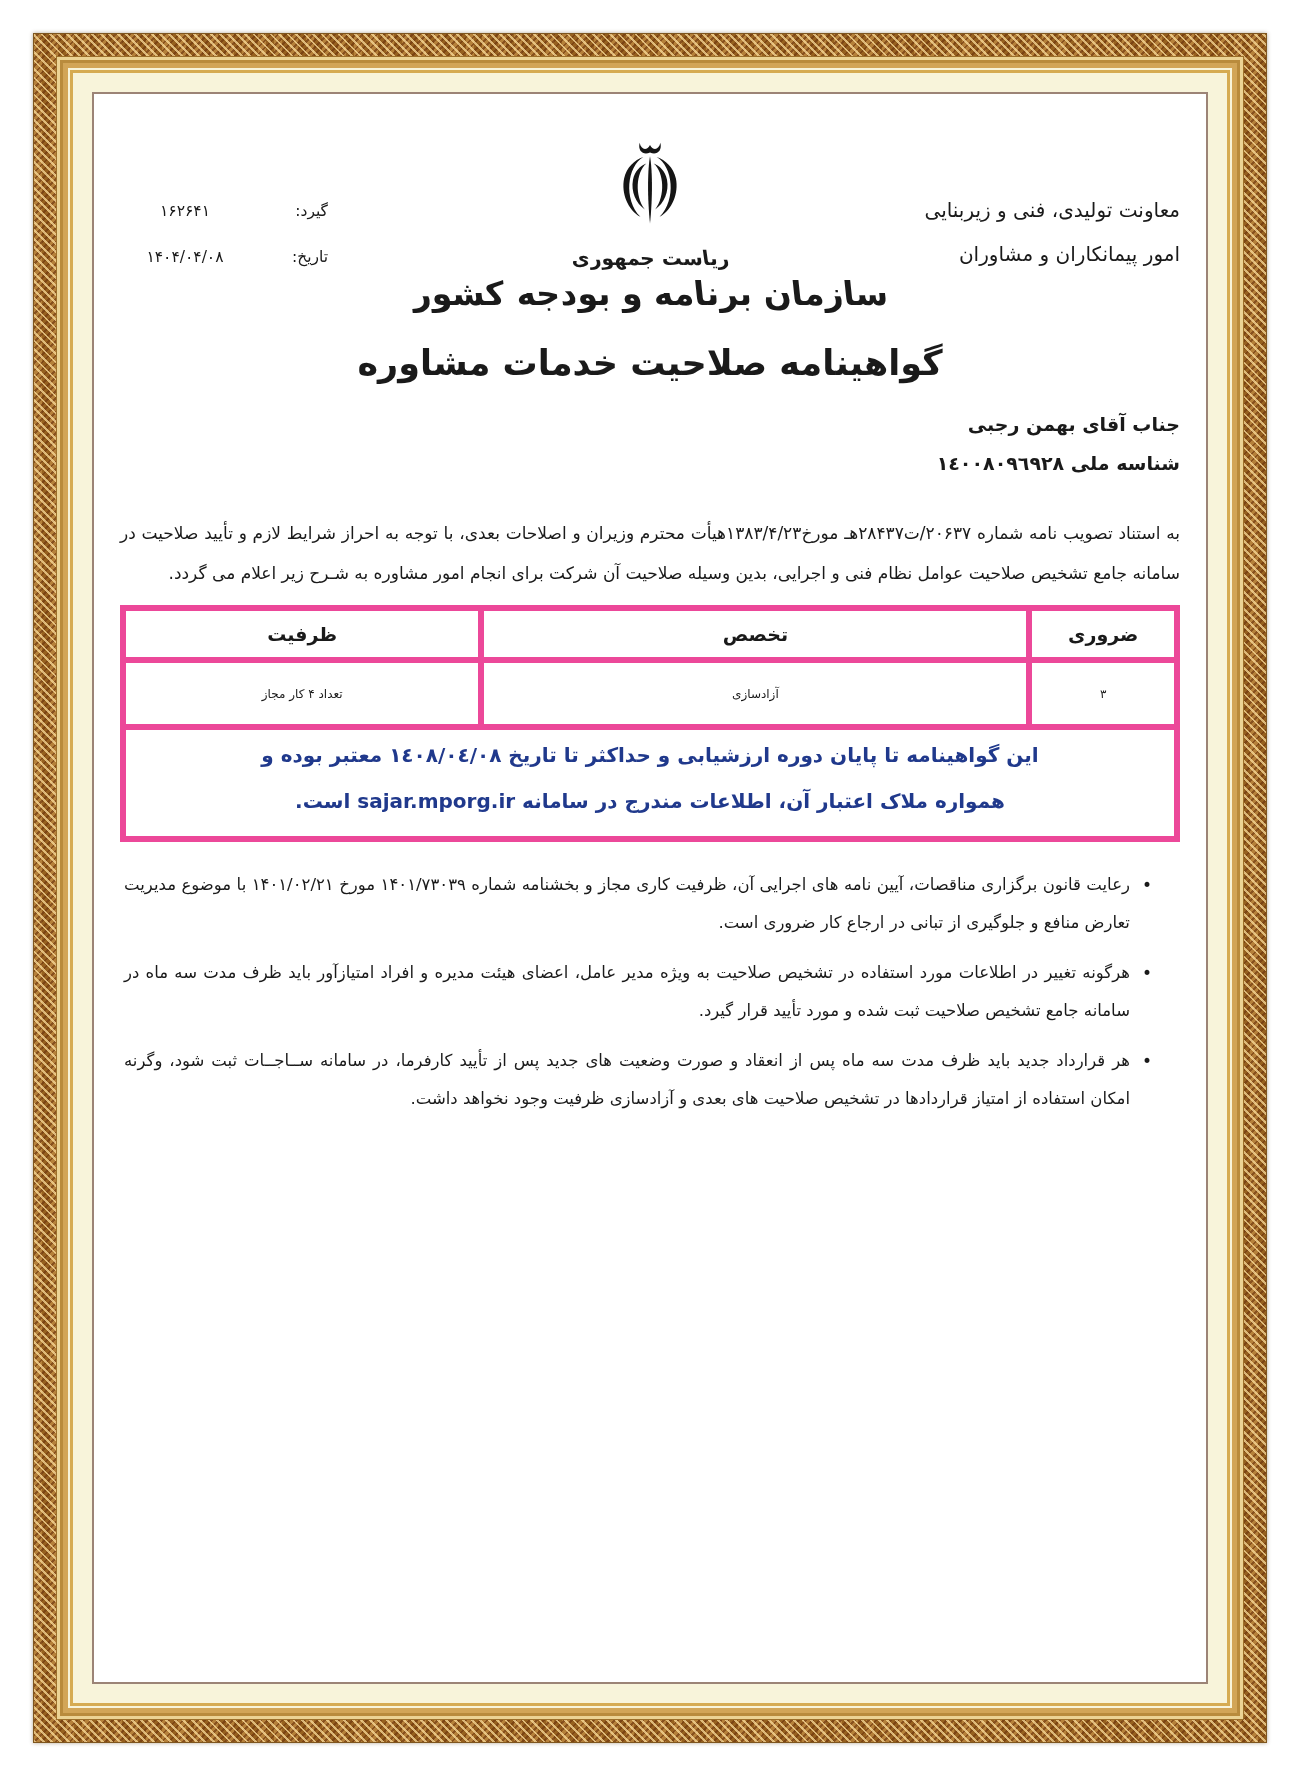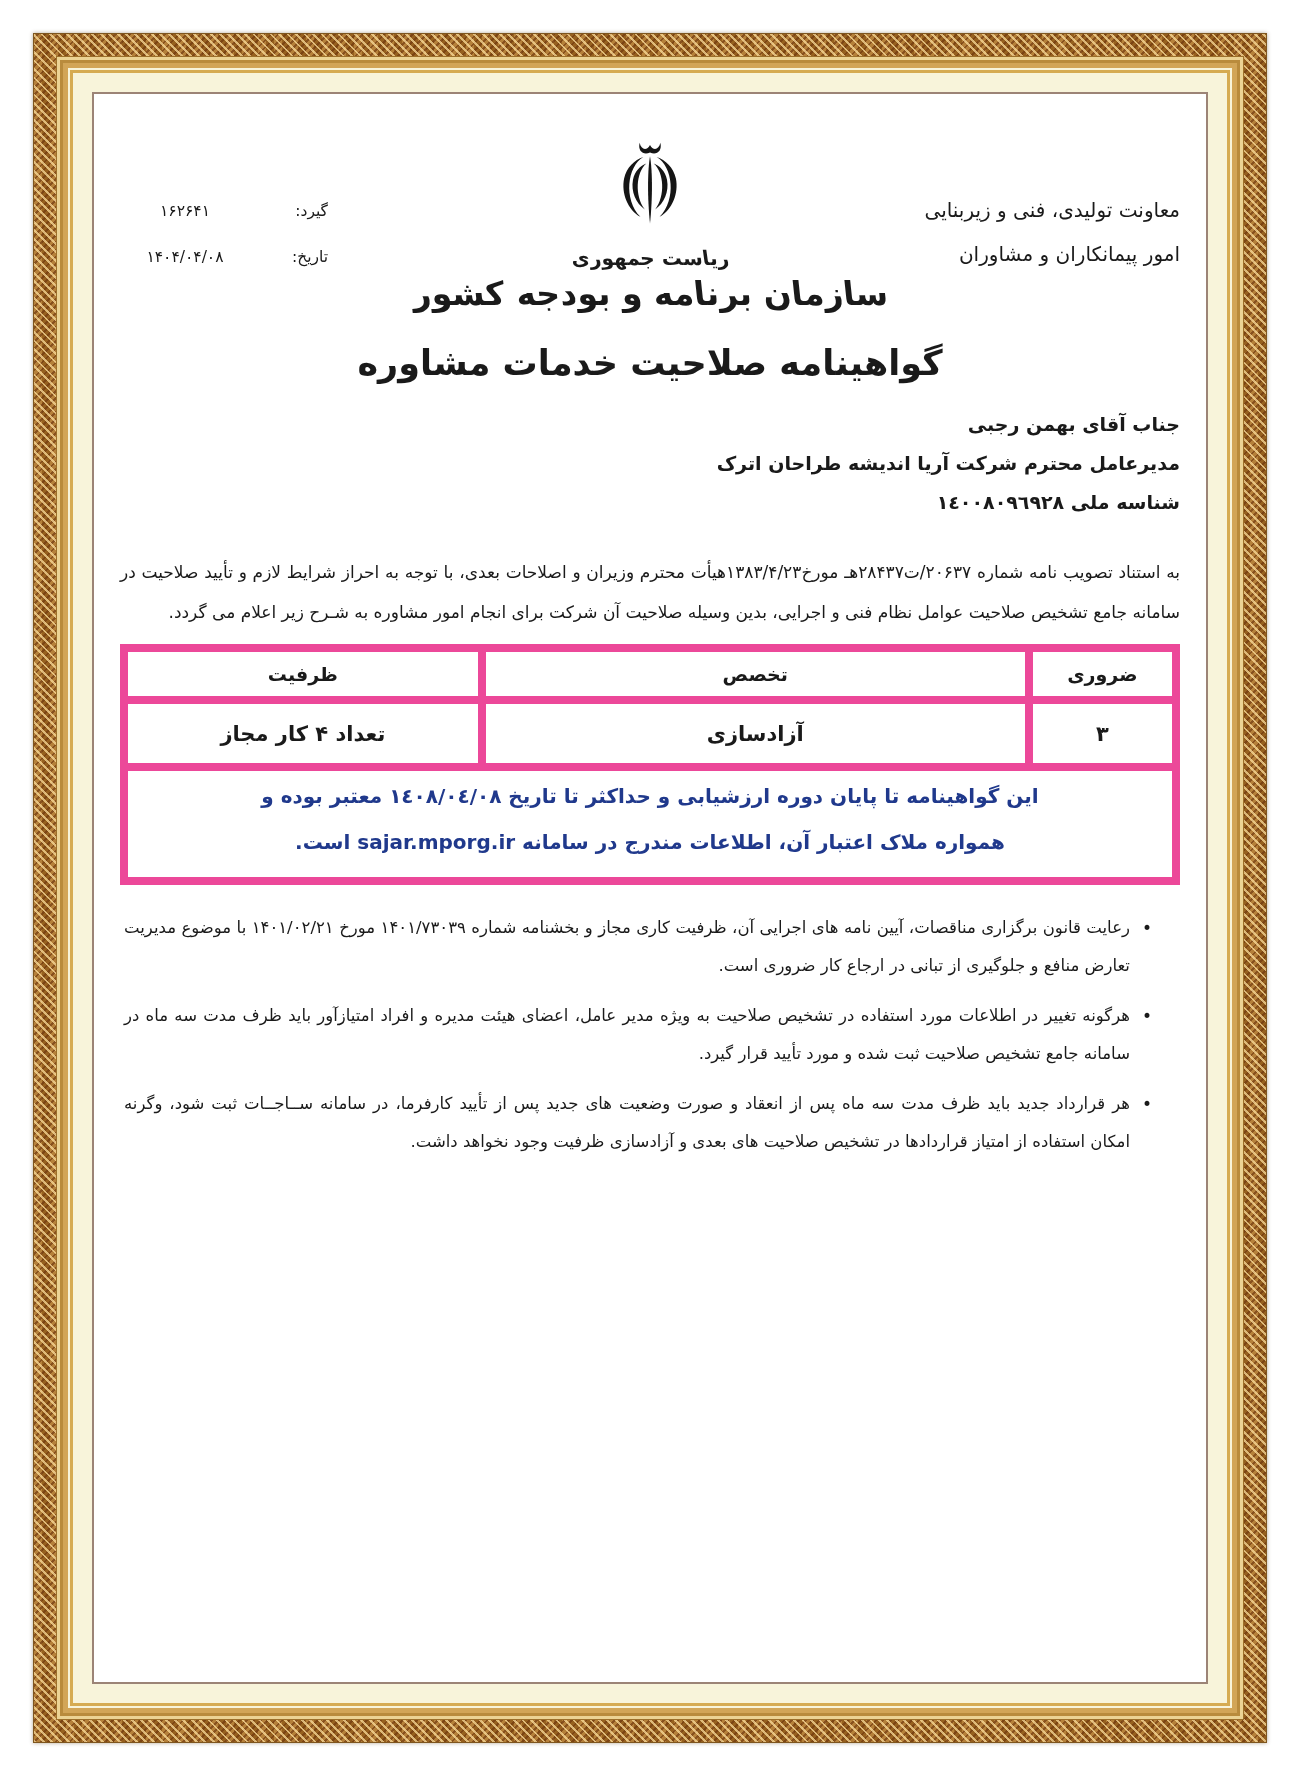--- a/index.html
+++ b/index.html
@@ -68,23 +68,23 @@
     font-size: 17px; line-height: 40px;
     text-align: justify; text-align-last: right;
   }
 
   
   table.qual {
     width: 100%; margin-top: 12px;
     border-collapse: collapse;
     border: 3px solid #000;
   }
-  table.qual th, table.qual td { border: 8px solid #ec4899; text-align: center; }
+  table.qual th, table.qual td { border: 6px solid #ec4899; text-align: center; }
   table.qual th { height: 52px; font-size: 19px; font-weight: bold; }
-  table.qual td.cell { height: 67px; font-size: 21px; font-weight: bold; }
+  table.qual td.cell { height: 67px; font-size: 12px; }
   td.validity { padding: 2px 6px 12px; }
   .validity-line { text-align: center; font-weight: bold; font-size: 20px; line-height: 46px; color: #20398c; }
 
   
   .notes { margin-top: 24px; padding-right: 28px; padding-left: 4px; }
   .note { display: flex; gap: 12px; margin-bottom: 12px; }
   .note .bullet { flex: 0 0 auto; font-size: 17px; line-height: 38px; }
   .note .note-text { font-size: 16.5px; line-height: 38px; text-align: justify; text-align-last: right; }
 </style>
 </head>
@@ -132,21 +132,20 @@
                 <span class="lbl">تاریخ:</span>
                 <span class="val">۱۴۰۴/۰۴/۰۸</span>
               </div>
             </div>
           </div>
 
           <div class="doc-title">گواهینامه صلاحیت خدمات مشاوره</div>
 
           <div class="recipient">
             <div>جناب آقای  بهمن  رجبی</div>
-            <div>مدیرعامل محترم شرکت آریا اندیشه طراحان اترک</div>
             <div>شناسه ملی ۱٤۰۰۸۰۹٦۹۲۸</div>
           </div>
 
           <div class="body-par">به استناد تصویب نامه شماره ۲۰۶۳۷/ت۲۸۴۳۷هـ مورخ۱۳۸۳/۴/۲۳هیأت محترم وزیران و اصلاحات بعدی، با توجه به احراز شرایط لازم و تأیید صلاحیت در سامانه جامع تشخیص صلاحیت عوامل نظام فنی و اجرایی، بدین وسیله صلاحیت آن شرکت برای انجام امور مشاوره به شـرح زیر اعلام می گردد.</div>
 
           <table class="qual">
             <colgroup>
               <col style="width:14%">
                 <col style="width:52%">
                 <col style="width:34%">

